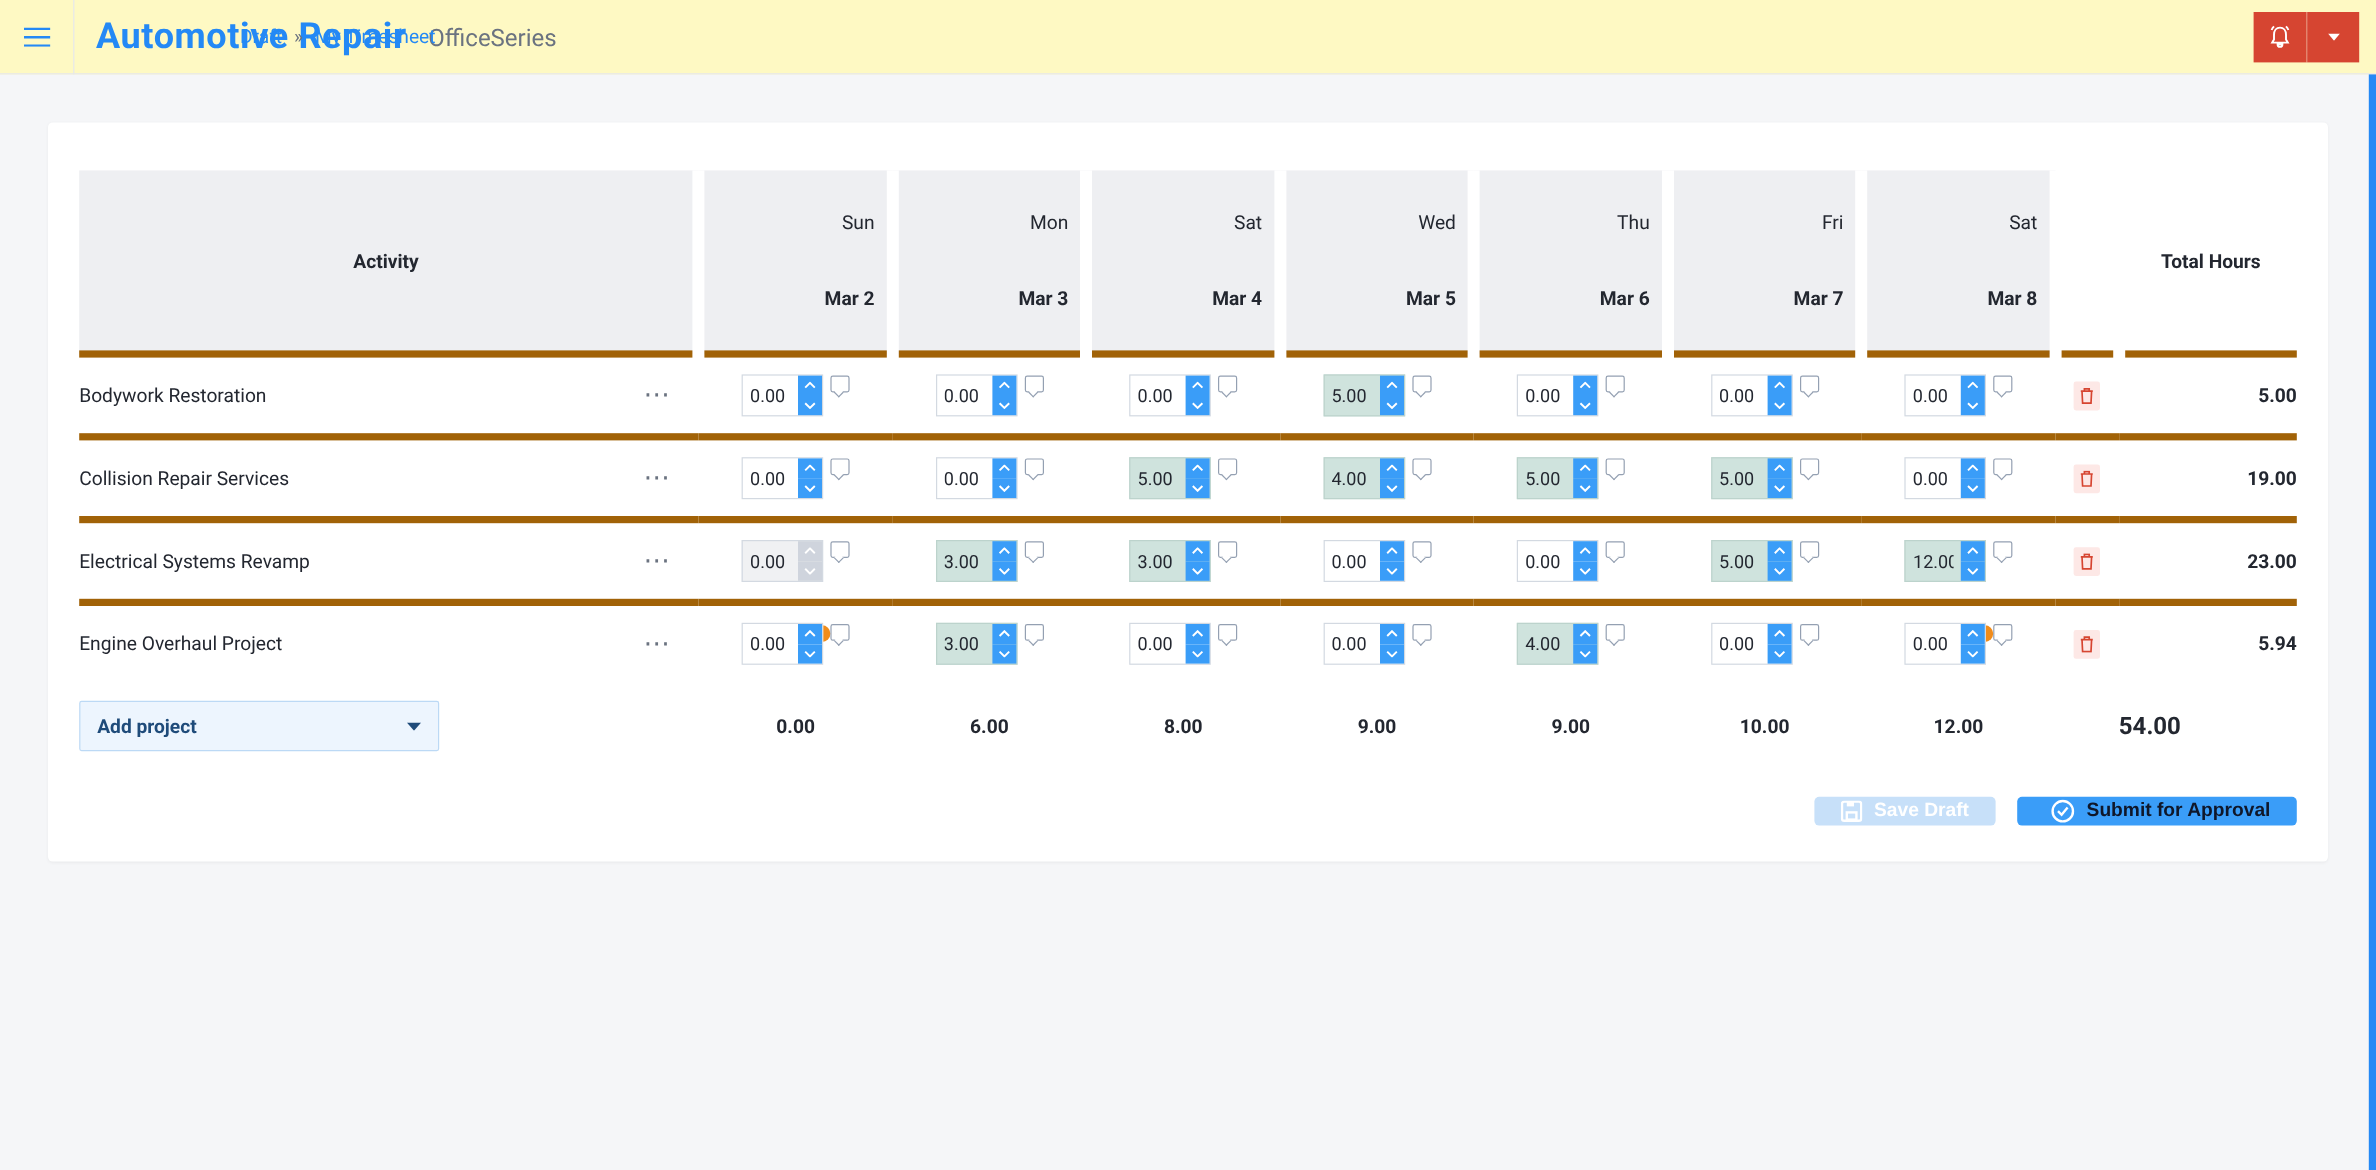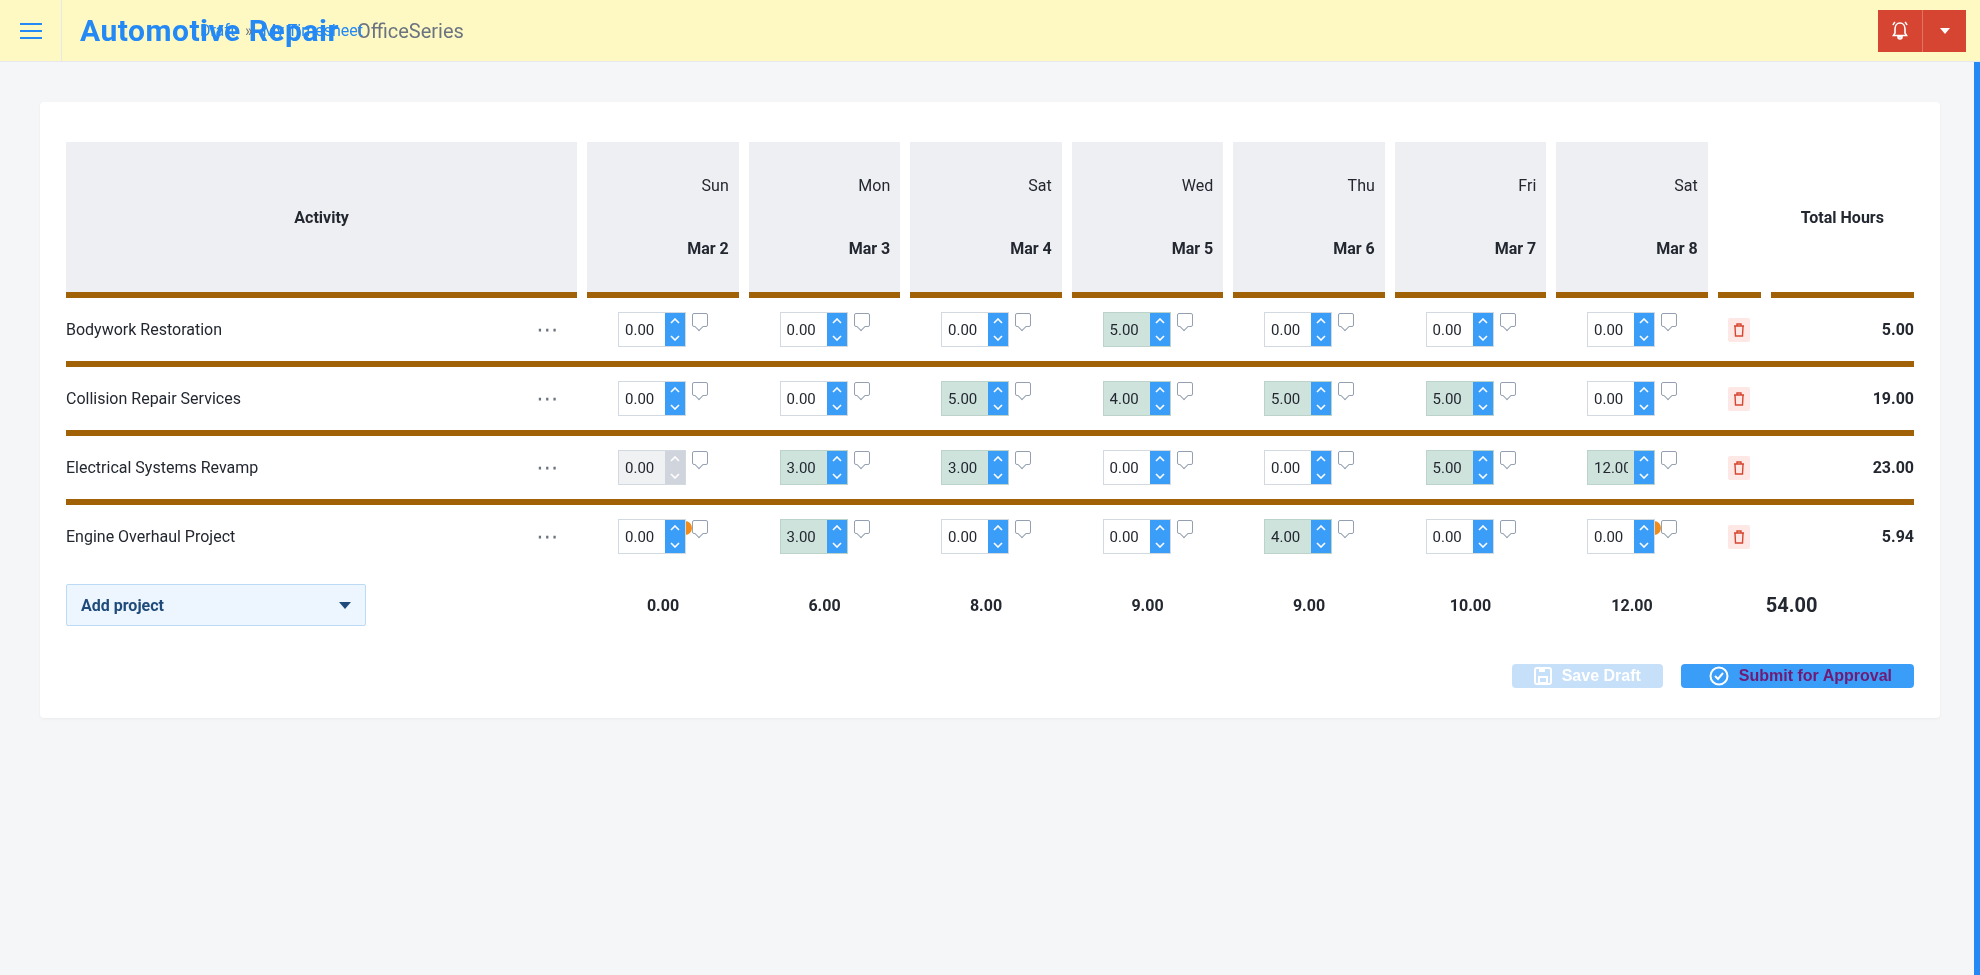--- a/index.html
+++ b/index.html
@@ -61,21 +61,21 @@
 
 tr.footer td { padding-top:16px; }
 .addproj { border:1px solid #bcd9f5; background:#edf5fe; height:42px; display:flex; align-items:center; justify-content:space-between; padding:0 14px; font-weight:700; color:#1f4b7a; width:300px; cursor:pointer; border-radius:2px; }
 td.daytot { text-align:center; font-weight:700; font-size:16px; }
 td.grandtot { text-align:left; font-weight:700; font-size:20px; padding-right:12px; }
 
 
 .actions { display:flex; justify-content:flex-end; gap:18px; margin-top:38px; }
 .btn { height:24px; border:0; border-radius:4px; font-size:16px; font-weight:700; display:inline-flex; align-items:center; gap:10px; padding:0 22px; cursor:pointer; }
 .btn-draft { background:#c7e0f9; color:#fff; }
-.btn-submit { background:#3a9df8; color:#701a75;padding-left:28px; }
+.btn-submit { background:#3a9df8; color:#0f172a;padding-left:28px; }
 
 </style>
 </head>
 <body>
 
 <div class="topbar">
   <div class="menu-btn">
     <svg width="22" height="16">
         <g stroke="#2489f5" stroke-width="2">
           <line x1="0" y1="1" x2="22" y2="1"></line>

